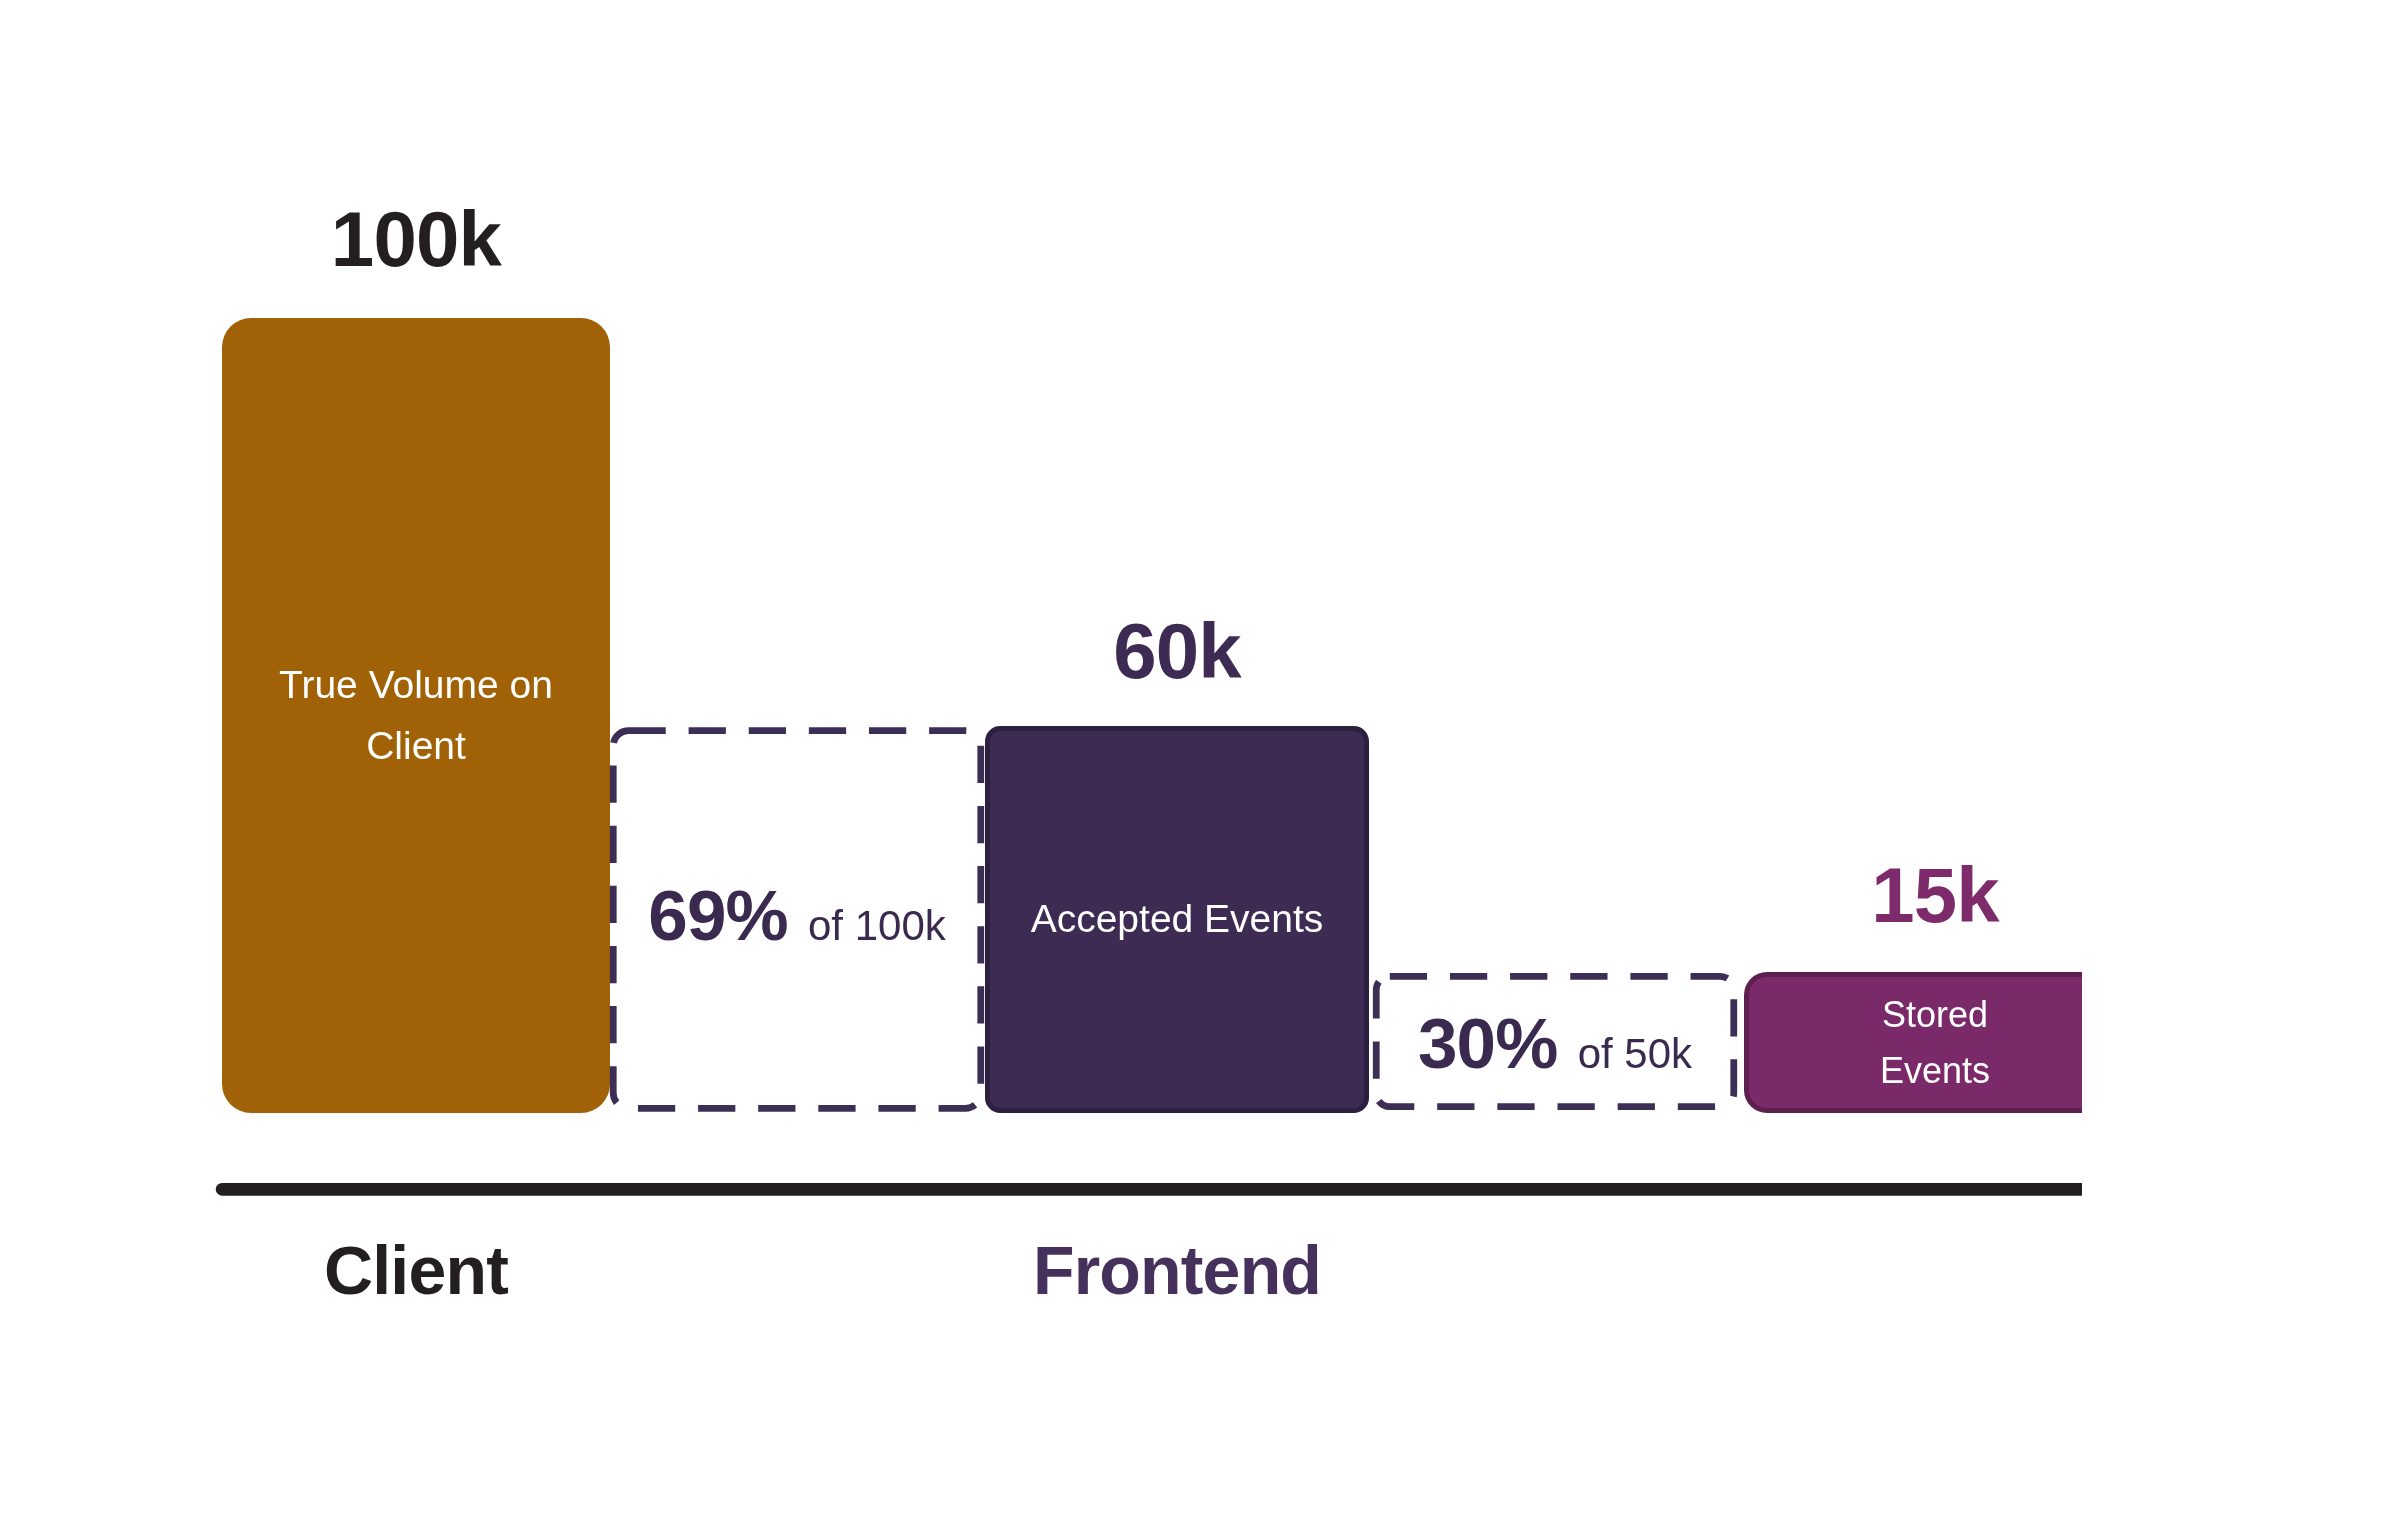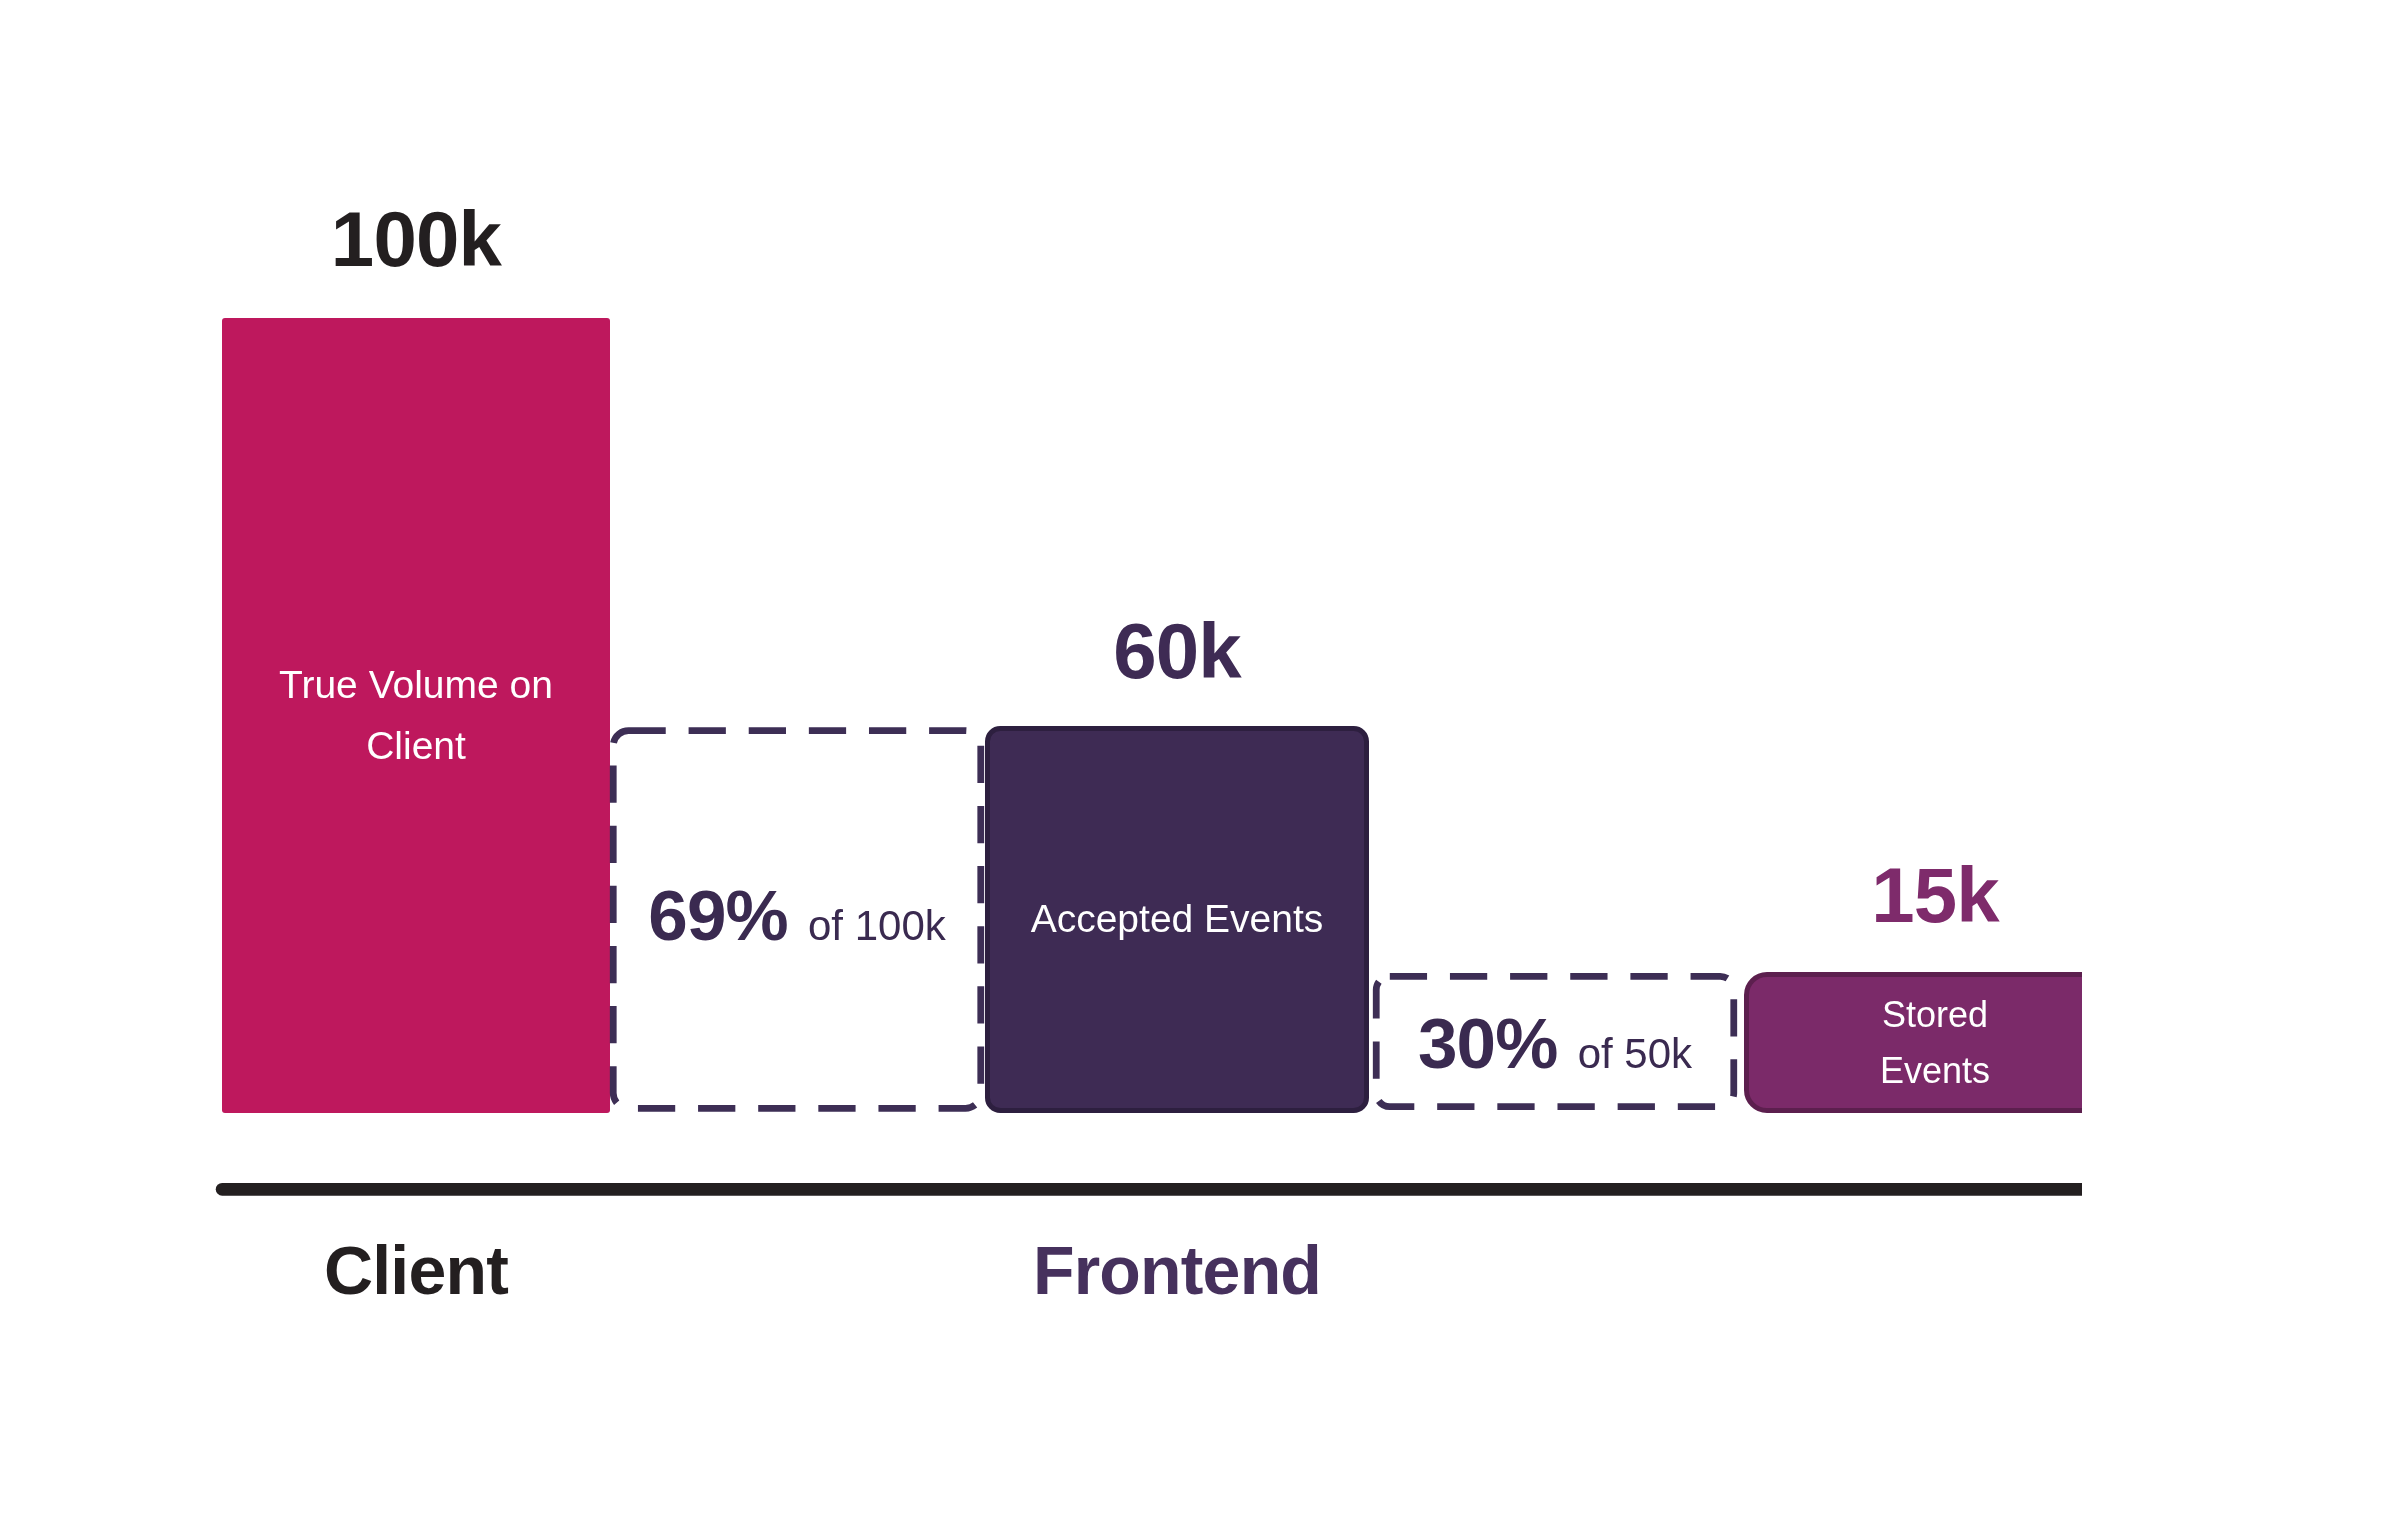--- a/index.html
+++ b/index.html
@@ -29,21 +29,21 @@
   .bar {
     display: flex;
     align-items: center;
     justify-content: center;
     text-align: center;
     color: #ffffff;
     box-sizing: border-box;
   }
   .bar-client {
     left: 222px; top: 318px; width: 388px; height: 795px;
-    background: #be185d; border-radius: 3px;
+    background: #a16207; border-radius: 29px;
     font-size: 39px; line-height: 1.55; padding: 0 30.5px;
   }
   .bar-frontend {
     left: 985px; top: 726px; width: 384px; height: 387px;
     background: #3e2b54; border: 5.1px solid #2d1f3f; border-radius: 15.3px;
     font-size: 39px; line-height: 1.55; padding: 0 10px;
   }
   .bar-backend {
     left: 1744px; top: 972px; width: 382px; height: 141px;
     background: #7b2a69; border: 5.1px solid #5c1f4e; border-radius: 23px;

